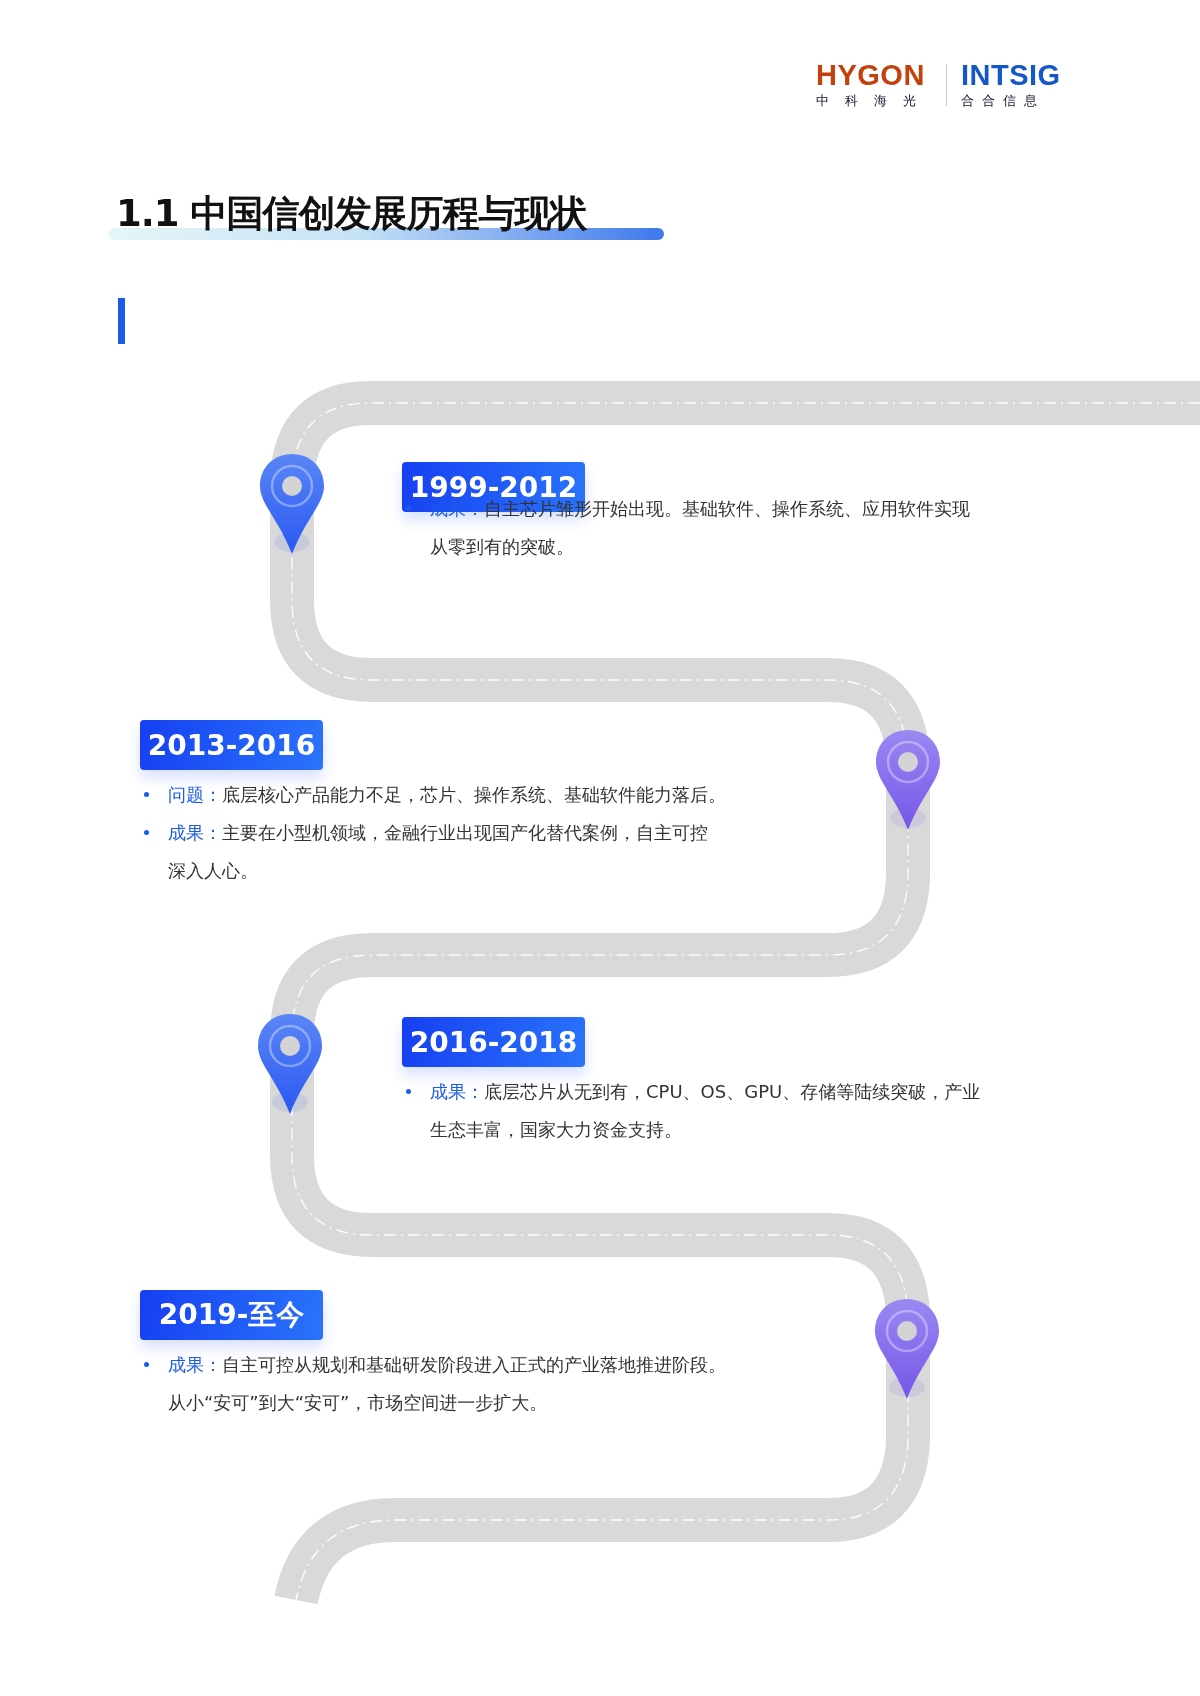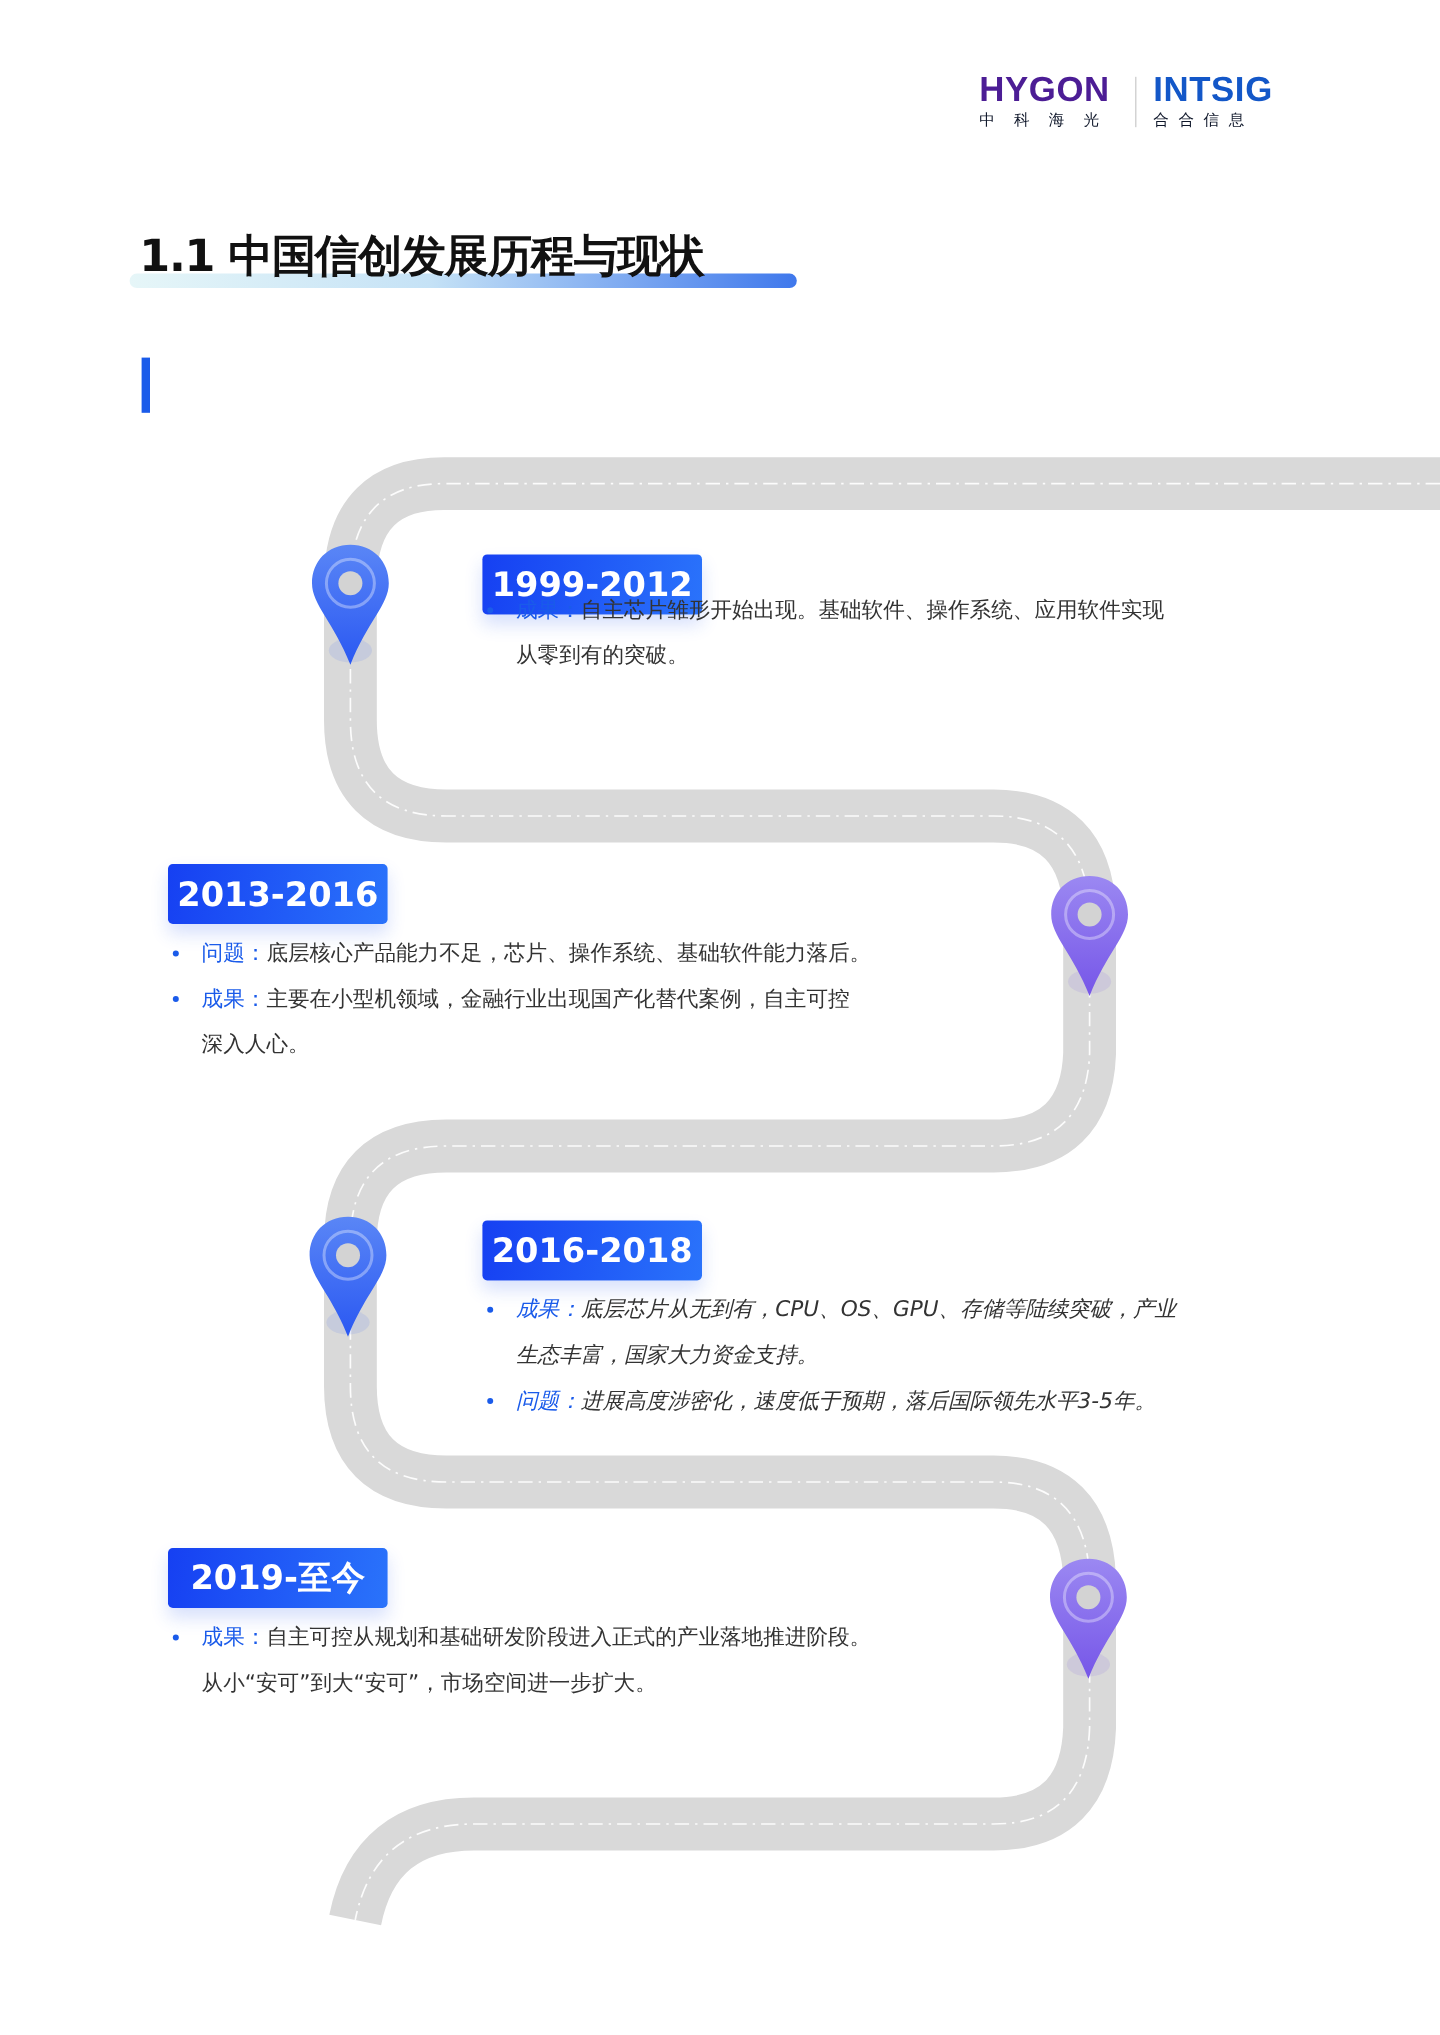--- a/index.html
+++ b/index.html
@@ -4,21 +4,21 @@
 <style>
   html, body { margin:0; padding:0; }
   body {
     width:1200px; height:1696px; background:#ffffff; position:relative; overflow:hidden;
     font-family:"DejaVu Sans", "Liberation Sans", sans-serif;
   }
   .logo { position:absolute; top:60px; left:816px; display:flex; align-items:flex-start; }
   .logo-block { display:flex; flex-direction:column; }
   .logo-en { font-family:"Liberation Sans", sans-serif; font-weight:700; font-size:29px; letter-spacing:0.5px; line-height:30px; }
   .logo-cn { font-size:13px; line-height:18px; letter-spacing:16px; margin-top:2px; color:#0f172a; }
-  .hygon .logo-en { color:#4c1d95; }
+  .hygon .logo-en { color:#c2410c; }
   .intsig .logo-en { color:#1357c8; }
   .intsig .logo-cn { letter-spacing:8px; }
   .logo-divider { width:1px; height:42px; background:#c9c9c9; margin:4px 14px 0 14px; }
 
   .title-wrap { position:absolute; left:108px; top:192px; }
   .title-bar { position:absolute; left:0; top:36px; width:556px; height:12px; border-radius:6px;
     background:linear-gradient(90deg,#e6f6f8 0%,#c5e2f6 45%,#3f78ec 100%); }
   .page-title { position:relative; font-family:"DejaVu Sans", sans-serif; font-weight:700; font-size:37px; color:#111; line-height:44px; margin:0; white-space:nowrap; padding-left:8px; letter-spacing:-1px; }
 
   .section-head { position:absolute; left:118px; top:298px; display:flex; align-items:center; }
@@ -128,29 +128,25 @@
     <span class="k">问题</span><span class="k">：</span><span>底层核心产品能力不足，芯片、操作系统、基础软件能力落后。</span>
   </li>
   <li>
     <span class="dot"></span>
     <span class="k">成果</span><span class="k">：</span><span>主要在小型机领域，金融行业出现国产化替代案例，自主可控</span><br>
     <span>深入人心。</span>
   </li>
 </ul>
 
 <div class="badge" style="left:402px; top:1017px;">2016-2018</div>
-<ul class="points" style="left:402px; top:1073px;font-style:italic;">
+<ul class="points" style="left:402px; top:1073px;">
   <li>
     <span class="dot"></span>
     <span class="k">成果</span><span class="k">：</span><span>底层芯片从无到有，CPU、OS、GPU、存储等陆续突破，产业</span><br>
     <span>生态丰富，国家大力资金支持。</span>
-  </li>
-  <li>
-    <span class="dot"></span>
-    <span class="k">问题</span><span class="k">：</span><span>进展高度涉密化，速度低于预期，落后国际领先水平3-5年。</span>
   </li>
 </ul>
 
 <div class="badge" style="left:140px; top:1290px;">2019-至今</div>
 <ul class="points" style="left:140px; top:1346px;">
   <li>
     <span class="dot"></span>
     <span class="k">成果</span><span class="k">：</span><span>自主可控从规划和基础研发阶段进入正式的产业落地推进阶段。</span><br>
     <span>从小“安可”到大“安可”，市场空间进一步扩大。</span>
   </li>

